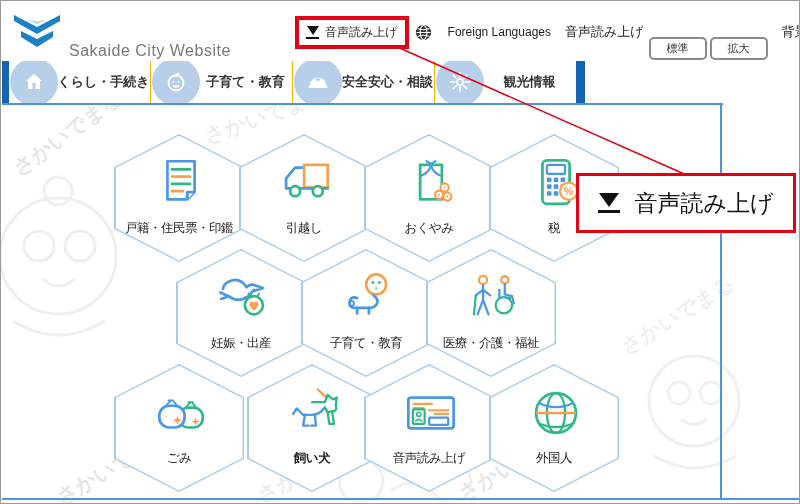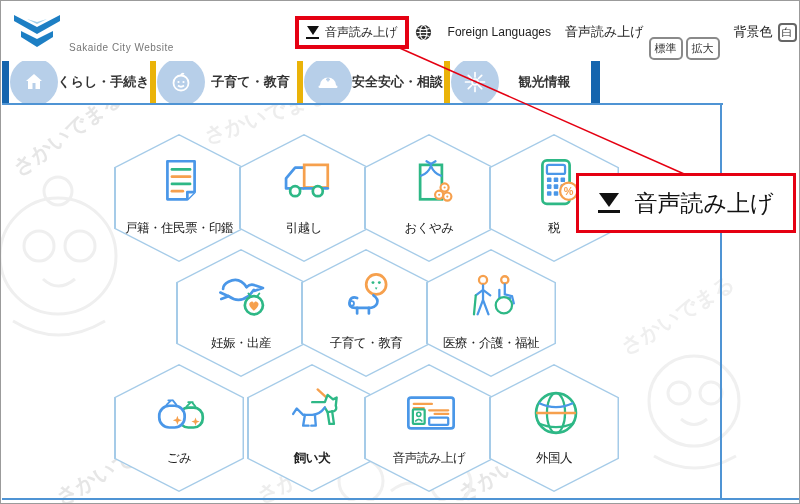--- a/index.html
+++ b/index.html
@@ -3,43 +3,43 @@
 <meta charset="utf-8">
 <style>
   html,body{margin:0;padding:0;background:#fff;}
   body{font-family:"Liberation Sans","DejaVu Sans",sans-serif;}
   .page{position:relative;width:800px;height:504px;border:1px solid #9b9b9b;box-sizing:border-box;background:#fff;overflow:hidden;}
 
   
   .header{position:absolute;left:0;top:0;width:798px;height:60px;background:#fff;z-index:10;}
   .emblem{position:absolute;left:12px;top:10px;}
   .site-name{position:absolute;left:66px;top:6px;font-size:29px;color:#3f3f3f;letter-spacing:3px;font-weight:500;}
-  .tagline{position:absolute;left:68px;top:41px;font-size:10px;color:#777;letter-spacing:.5px;}
+  .tagline{position:absolute;left:68px;top:41px;font-size:16px;color:#777;letter-spacing:.5px;}
 
   .toolbar{position:absolute;left:294px;top:12px;height:38px;display:flex;align-items:center;z-index:21;}
   .speech-btn{display:flex;align-items:center;gap:6px;border:4px solid #e50012;background:#fff;padding:4px 7px;cursor:pointer;}
   .speech-btn .lbl{font-size:12px;color:#222;white-space:nowrap;}
   .speech-icon{display:flex;flex-direction:column;align-items:center;}
   .speech-icon .tri{width:0;height:0;border-left:6px solid transparent;border-right:6px solid transparent;border-top:9px solid #111;}
   .speech-icon .bar{width:13px;height:2px;background:#111;margin-top:2px;}
   .foreign{display:flex;align-items:center;gap:16px;margin-left:6px;cursor:pointer;}
   .foreign .lbl{font-size:12px;color:#222;white-space:nowrap;}
   .tool-label{font-size:13px;color:#222;margin-left:14px;white-space:nowrap;}
-  .chip{margin-left:5px;font-size:11px;color:#333;background:#fff;border:2px solid #8a8a8a;border-radius:5px;padding:2px 4px;cursor:pointer;white-space:nowrap;margin-top:32px;}
+  .chip{margin-left:5px;font-size:11px;color:#333;background:#fff;border:2px solid #8a8a8a;border-radius:5px;padding:2px 16px;cursor:pointer;white-space:nowrap;margin-top:32px;}
   .chip + .chip{margin-left:3px;}
   .sq{margin-left:5px;width:19px;height:19px;display:flex;align-items:center;justify-content:center;font-size:11px;border-radius:4px;cursor:pointer;box-sizing:border-box;}
   .sq.white{background:#fff;color:#333;border:2px solid #666;}
   .sq.black{background:#000;color:#fff;border:2px solid #000;}
 
   
   .nav{position:absolute;left:1px;top:60px;width:721px;height:42px;background:#fff;display:flex;z-index:9;}
   .nav-underline{position:absolute;left:1px;top:102px;width:721px;height:2px;background:#4f94d4;z-index:9;}
   .nav-cap{width:7px;background:#1565ae;}
   .nav-cap.right{width:9px;}
-  .nav-tab{position:relative;width:141px;overflow:hidden;cursor:pointer;border-right:6px solid #eab308;background:#fff;}
+  .nav-tab{position:relative;width:141px;overflow:hidden;cursor:pointer;border-right:1px solid #eab308;background:#fff;}
   .nav-tab .circ{position:absolute;left:1px;top:-3px;width:48px;height:48px;border-radius:50%;background:#b7cfe9;}
   .nav-tab .nicon{position:absolute;left:13px;top:9px;}
   .nav-tab .nlbl{position:absolute;left:48px;right:0;top:0;height:42px;line-height:42px;text-align:center;font-size:13px;font-weight:bold;color:#333;white-space:nowrap;}
 
   
   .main-right-line{position:absolute;left:719px;top:104px;width:2px;height:394px;background:#4f94d4;z-index:3;}
   .main-bottom-line{position:absolute;left:1px;top:497px;width:797px;height:2px;background:#4f94d4;z-index:3;}
 
   
   .wm{position:absolute;z-index:0;color:#e6e6e6;font-size:21px;font-weight:bold;white-space:nowrap;pointer-events:none;}

